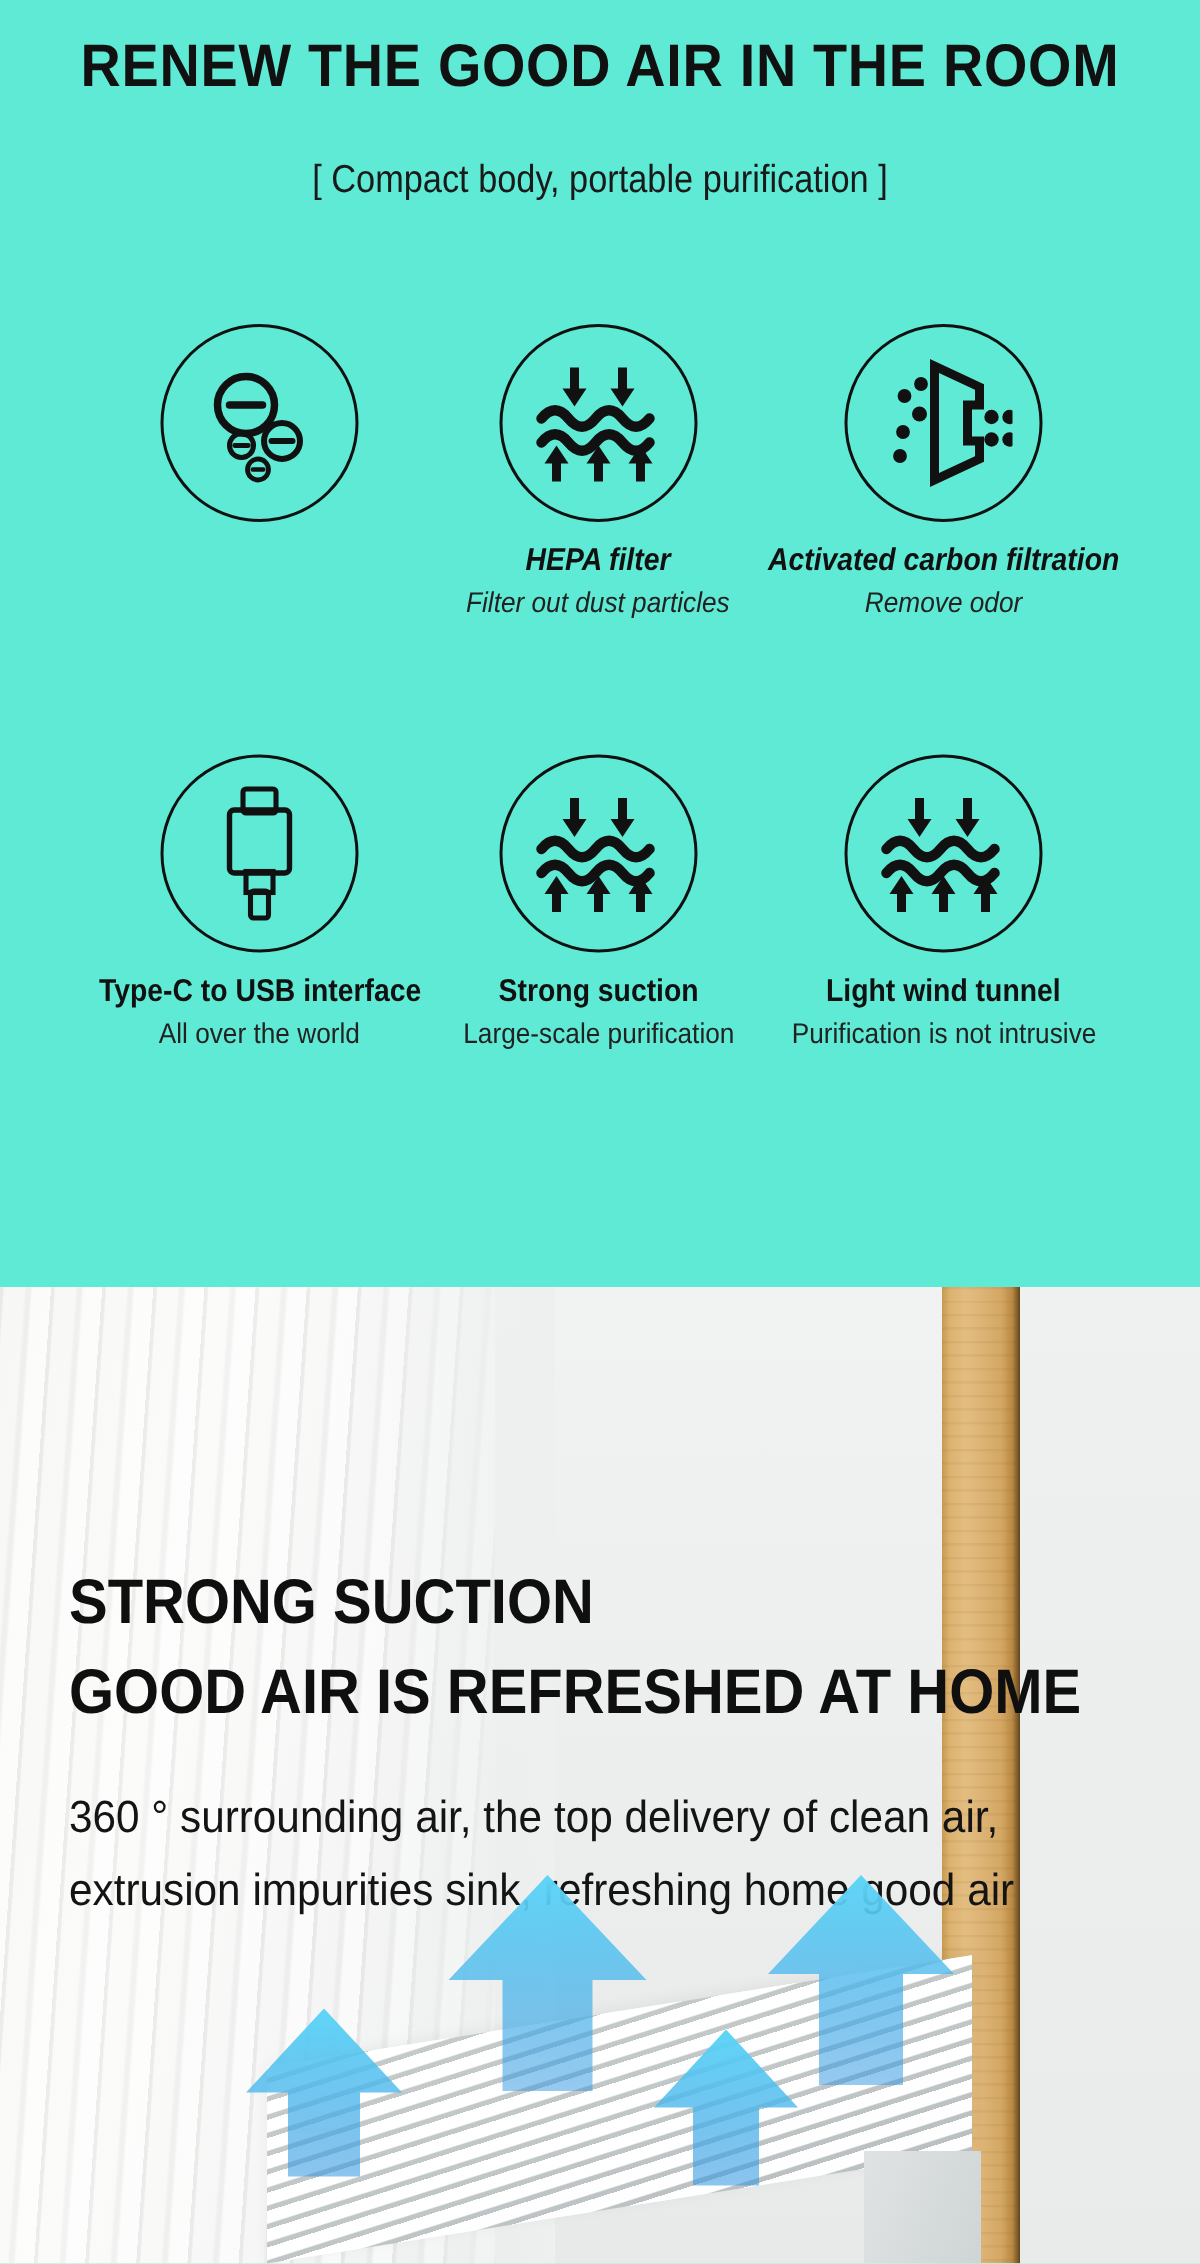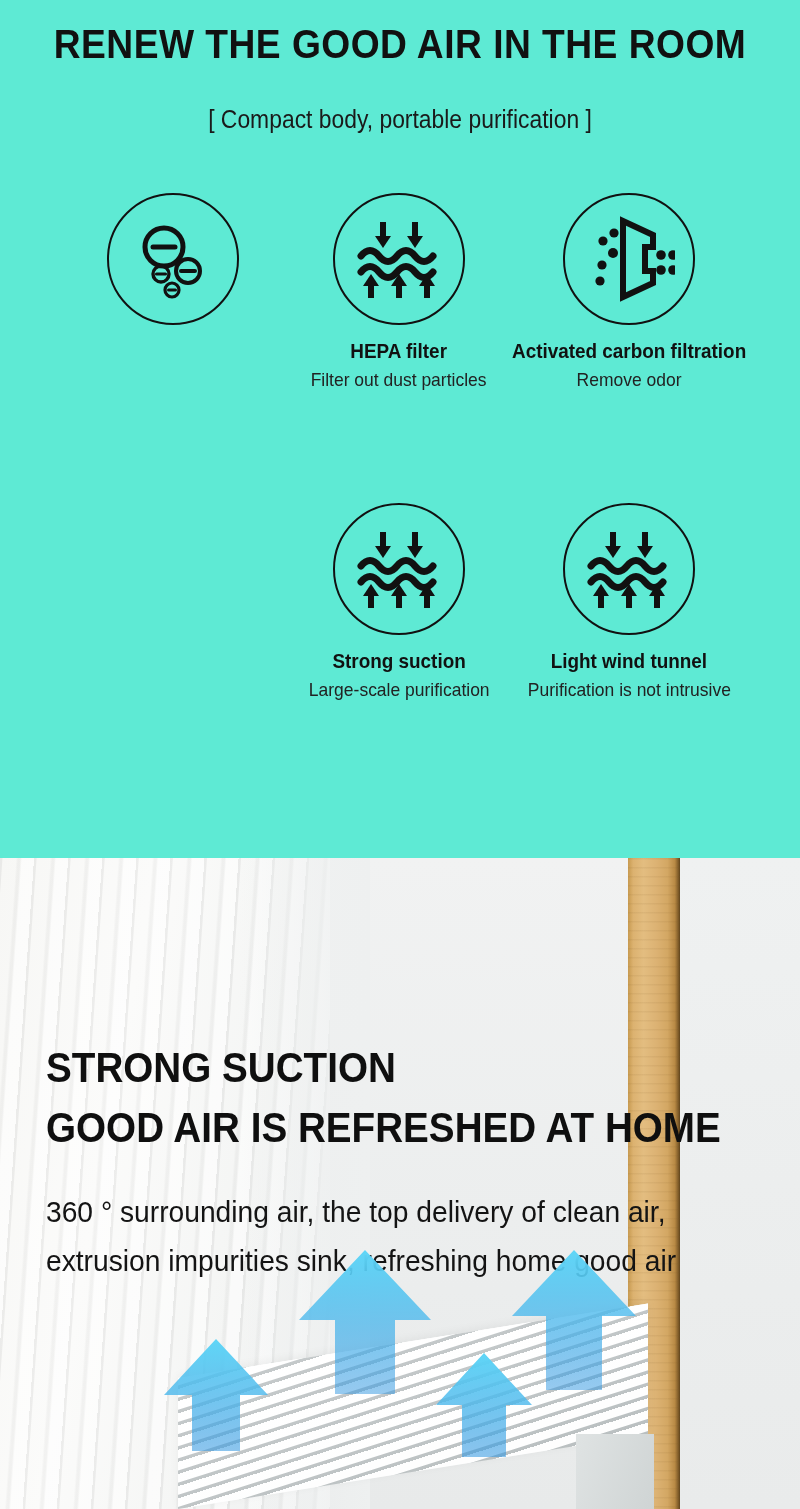--- a/index.html
+++ b/index.html
@@ -27,21 +27,21 @@
   }
   #page-subtitle {
     position:absolute; left:0; top:104px; width:800px;
     text-align:center;
     font-size:26px; font-weight:400; color:#1a1a1a;
     transform:scaleX(.88); transform-origin:center top;
     white-space:nowrap;
   }
 
   .icon-grid { position:absolute; left:0; width:800px; }
-  #icon-row-1 { top:193px; height:290px; }
+  #icon-row-1 { top:216px; height:290px;font-style:italic; }
   #icon-row-2 { top:503px; height:300px; }
 
   .feature-cell {
     position:absolute; top:0; width:266px;
     display:flex; flex-direction:column; align-items:center;
   }
   .col-0 { left:40px; }
   .col-1 { left:266px; }
   .col-2 { left:496px; }
 
@@ -222,20 +222,32 @@
           </g>
         </svg>
       </div>
       <div class="feature-title">Activated carbon filtration</div>
       <div class="feature-desc">Remove odor</div>
     </div>
   </div>
 
   <div class="icon-grid" id="icon-row-2">
 
+    <div class="feature-cell col-0">
+      <div class="icon-circle">
+        <svg width="70" height="92" viewBox="0 0 70 92">
+          <rect x="24" y="3" width="22" height="16" rx="2" fill="none" stroke="#111" stroke-width="3.4"></rect>
+          <rect x="15" y="17" width="40" height="42" rx="3" fill="none" stroke="#111" stroke-width="3.6"></rect>
+          <rect x="26" y="58" width="18" height="14" fill="none" stroke="#111" stroke-width="3.4"></rect>
+          <rect x="29" y="71" width="12" height="18" rx="2" fill="none" stroke="#111" stroke-width="3.4"></rect>
+        </svg>
+      </div>
+      <div class="feature-title">Type-C to USB interface</div>
+      <div class="feature-desc">All over the world</div>
+    </div>
 
     <div class="feature-cell col-1">
       <div class="icon-circle">
         <svg width="92" height="86" viewBox="0 0 92 86">
           <g stroke="#111" stroke-width="6" fill="none">
             <line x1="30" y1="6" x2="30" y2="24"></line>
             <line x1="62" y1="6" x2="62" y2="24"></line>
           </g>
           <polygon points="30,32 22,20 38,20" fill="#111"></polygon>
           <polygon points="62,32 54,20 70,20" fill="#111"></polygon>

